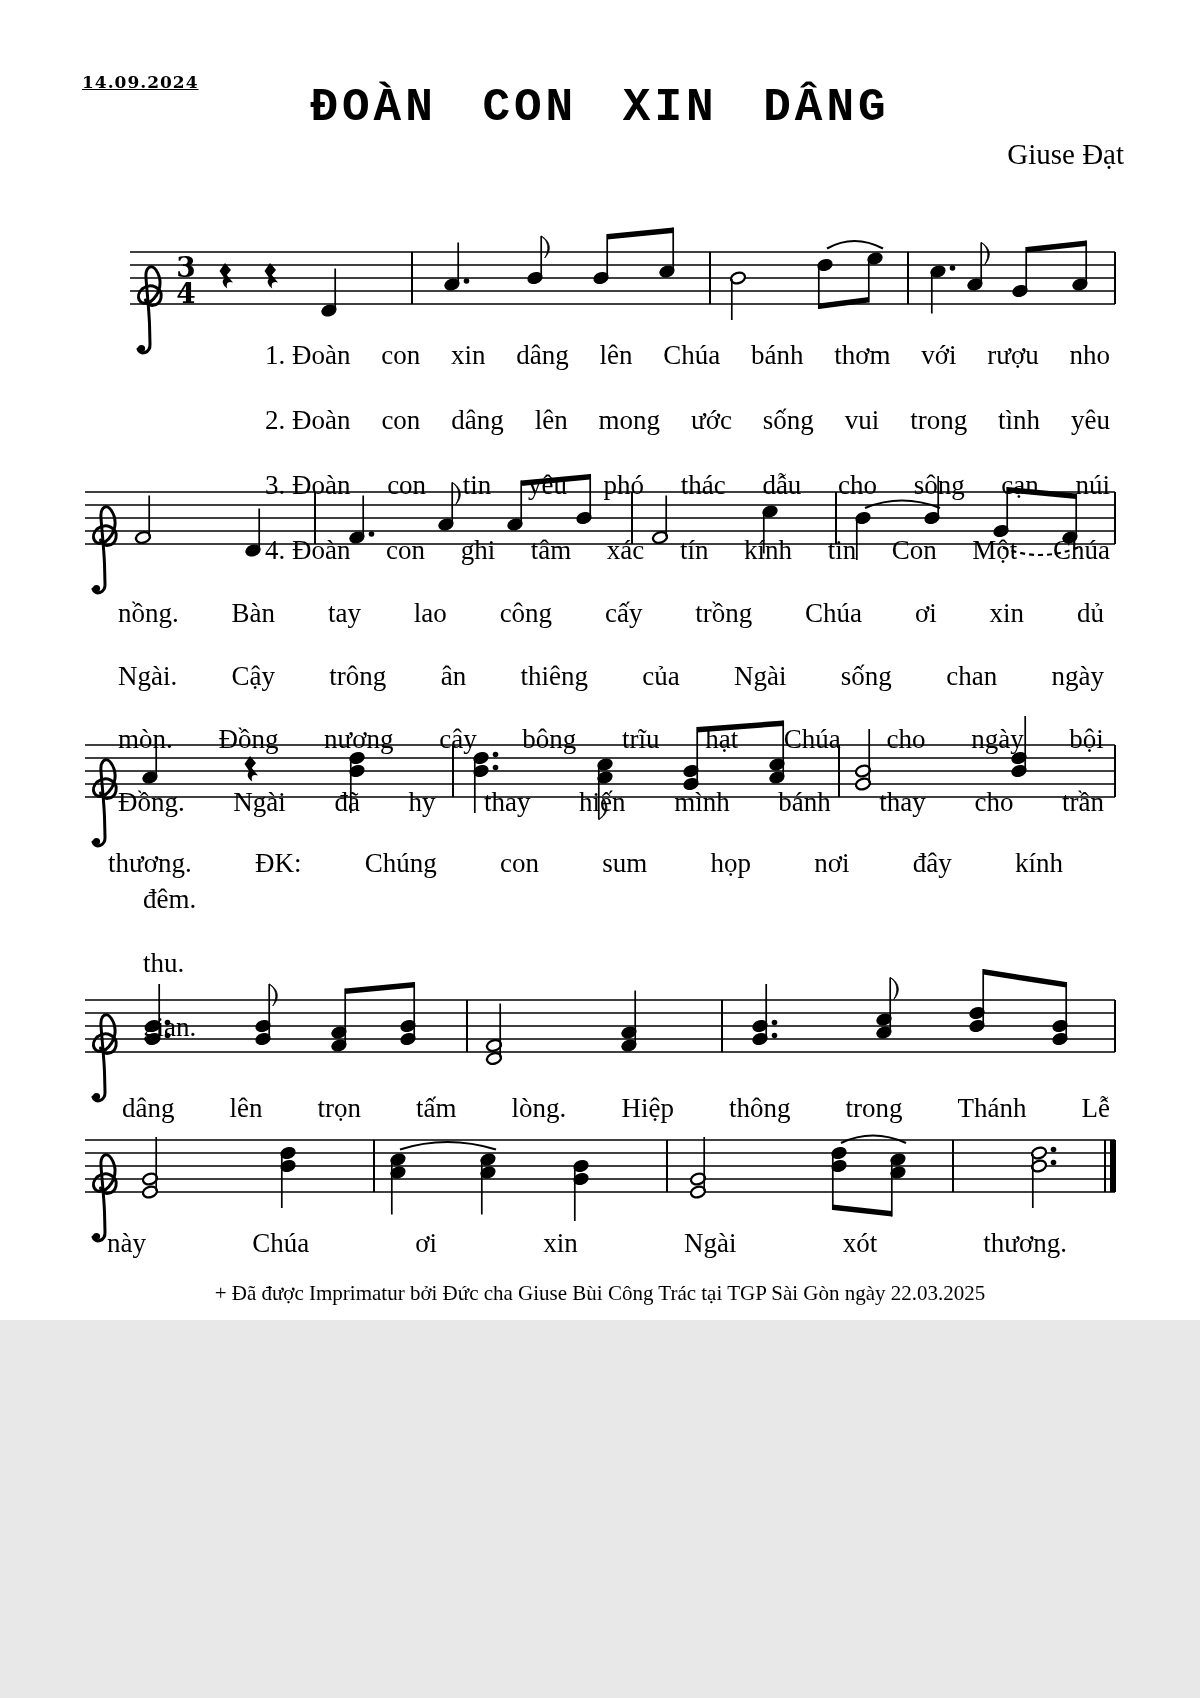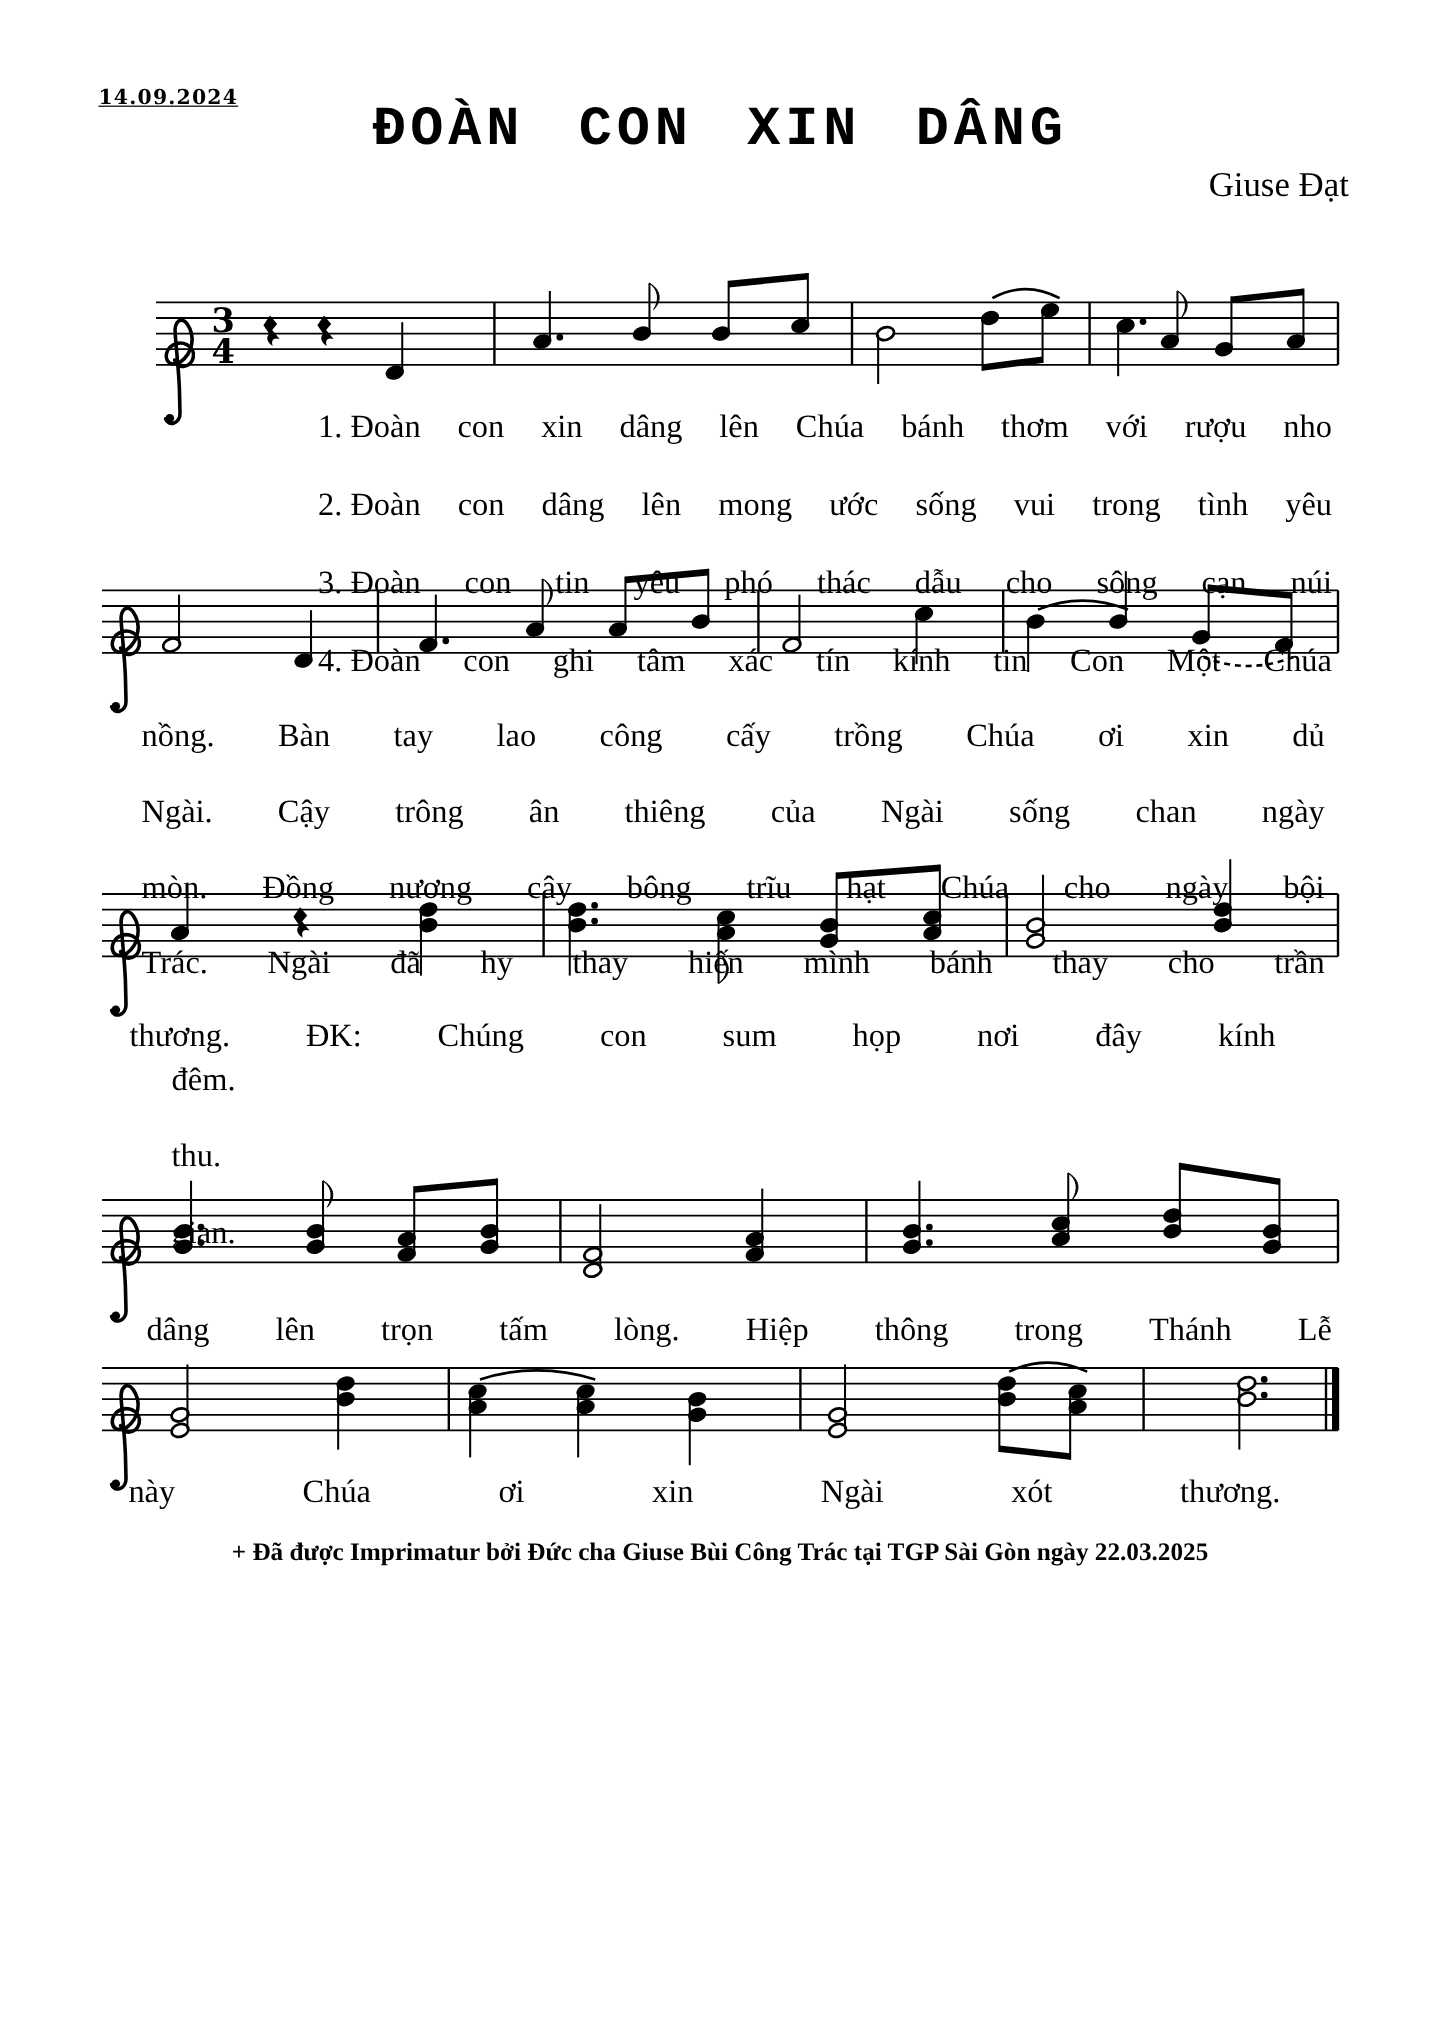--- a/index.html
+++ b/index.html
@@ -1,17 +1,17 @@
 <!DOCTYPE html>
 <html><head>
 <meta charset="utf-8">
 <style>
   html,body{margin:0;padding:0;background:#e8e8e8;}
   .page{
-    position:relative;width:1200px;height:1698px;margin:0 auto;
+    position:relative;width:1200px;height:1320px;margin:0 auto;
     background:#ffffff;overflow:hidden;
     font-family:"Liberation Serif", serif;color:#000;
   }
   .date{
     position:absolute;left:82px;top:72px;
     font-size:17px;font-weight:bold;letter-spacing:1px;
     text-decoration:underline;
     font-family:"DejaVu Serif", serif;
   }
   .title{
@@ -31,21 +31,21 @@
   #score svg{position:absolute;overflow:visible;}
   .lyrics-block{position:absolute;}
   .lyr-line{
     display:flex;justify-content:space-between;
     font-size:27px;line-height:30px;white-space:nowrap;
     font-family:"Liberation Serif", serif;
     margin-top:28px;
   }
   .imprimatur{
     position:absolute;left:0;top:1281px;width:1200px;text-align:center;
-    font-size:21px;font-weight:bold;
+    font-size:21px;font-weight:normal;
     font-family:"Liberation Serif", serif;
   }
 </style>
 </head>
 <body>
 
 <div class="page">
 
   <div class="date">14.09.2024</div>
   <div class="title">ĐOÀN CON XIN DÂNG</div>
@@ -487,21 +487,21 @@
         <span>cây</span>
         <span>bông</span>
         <span>trĩu</span>
         <span>hạt</span>
         <span>Chúa</span>
         <span>cho</span>
         <span>ngày</span>
         <span>bội</span>
       </div>
     <div class="lyr-line" style="height:35px">
-        <span>Trác.</span>
+        <span>Đồng.</span>
         <span>Ngài</span>
         <span>đã</span>
         <span>hy</span>
         <span>thay</span>
         <span>hiến</span>
         <span>mình</span>
         <span>bánh</span>
         <span>thay</span>
         <span>cho</span>
         <span>trần</span>

